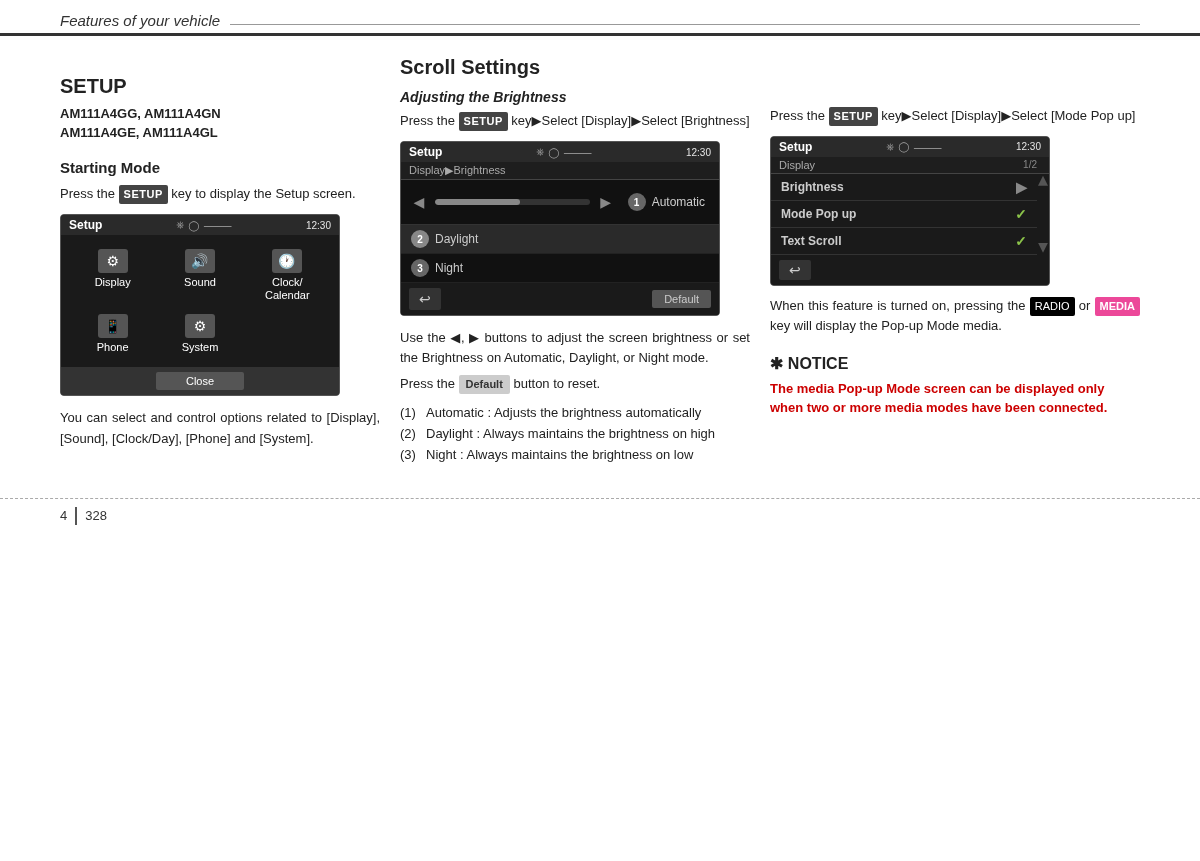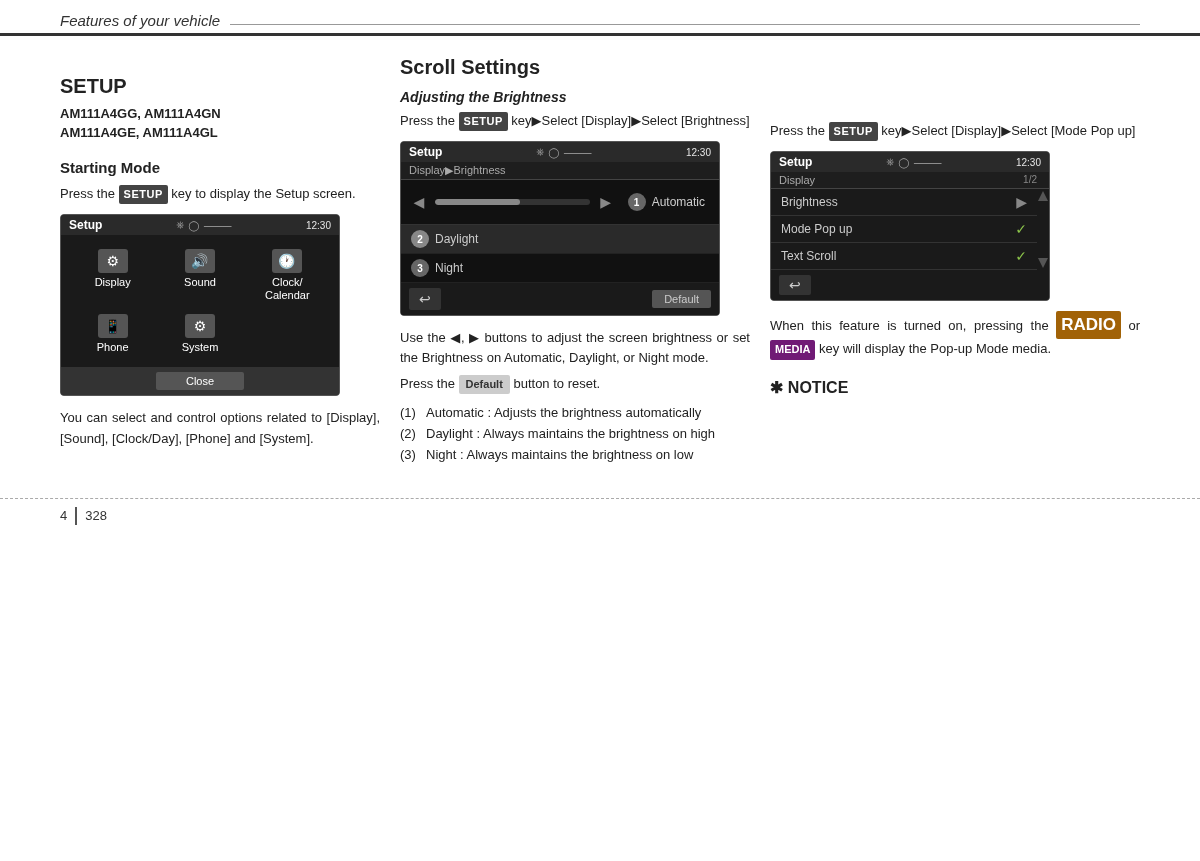--- a/index.html
+++ b/index.html
@@ -86,30 +86,30 @@
       background: #444;
       color: #fff;
       font-size: 11px;
       font-weight: bold;
       padding: 1px 5px;
       border-radius: 2px;
       letter-spacing: 0.5px;
     }
     .radio-btn {
       display: inline-block;
-      background: #a16207;
+      background: #000000;
       color: #fff;
-      font-size: 17px;
-      font-weight: bold;
+      font-size: 11px;
+      font-weight: normal;
       padding: 1px 5px;
       border-radius: 2px;
     }
     .media-btn {
       display: inline-block;
-      background: #701a75;
+      background: #ec4899;
       color: #fff;
       font-size: 11px;
       font-weight: bold;
       padding: 1px 5px;
       border-radius: 2px;
     }
     .default-btn {
       display: inline-block;
       background: #ccc;
       color: #333;
@@ -305,20 +305,21 @@
       width: 12px;
       background: #1a1a1a;
       display: flex;
       flex-direction: column;
       align-items: center;
       padding: 2px;
       gap: 2px;
     }
     .popup-body-flex {
       display: flex;
+      font-weight: bold;
     }
     .popup-menu-list {
       flex: 1;
     }
     .scrollbar-up, .scrollbar-down {
       width: 10px;
       height: 10px;
       background: #555;
       clip-path: polygon(50% 0%, 0% 100%, 100% 100%);
     }
@@ -598,20 +599,21 @@
     <p class="body-text" style="margin-top:8px;">
       <span>When this feature is turned on, pressing the</span>
       <span class="radio-btn">RADIO</span>
       <span>or</span>
       <span class="media-btn">MEDIA</span>
       <span>key will display the Pop-up Mode media.</span>
     </p>
 
     <div class="notice-box">
       <div class="notice-title">✱ NOTICE</div>
+      <p class="notice-text">The media Pop-up Mode screen can be displayed only when two or more media modes have been connected.</p>
     </div>
   </div>
 
 </div>
 
 <div class="footer">
   <span class="footer-text">4</span>
   <div class="footer-divider"></div>
   <span class="footer-text">328</span>
 </div>

